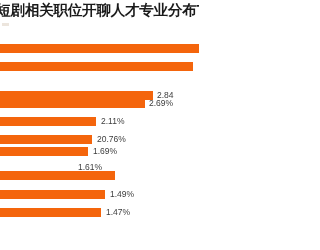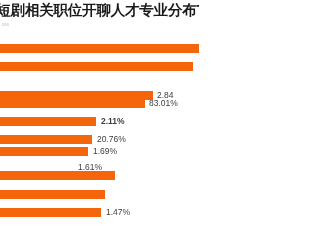--- a/index.html
+++ b/index.html
@@ -107,27 +107,27 @@
       <div class="bar-row" style="top: 47px;">
         <div class="bar-track">
           <div class="bar-fill" style="width: 153px; background: rgb(244, 101, 12);"></div>
         </div>
         <div class="bar-value" style="left: 157px;">2.84</div>
       </div>
       <div class="bar-row" style="top: 54.6px;">
         <div class="bar-track">
           <div class="bar-fill" style="width: 145px; background: rgb(244, 101, 12);"></div>
         </div>
-        <div class="bar-value" style="left: 149px;">83.01%</div>
+        <div class="bar-value" style="left: 149px;">2.69%</div>
       </div>
       <div class="bar-row" style="top: 72.8px;">
         <div class="bar-track">
           <div class="bar-fill" style="width: 96px; background: rgb(244, 101, 12);"></div>
         </div>
-        <div class="bar-value" style="left: 101px; font-weight: bold;">2.11%</div>
+        <div class="bar-value" style="left: 101px;">2.11%</div>
       </div>
       <div class="bar-row" style="top: 91px;">
         <div class="bar-track">
           <div class="bar-fill" style="width: 92px; background: rgb(244, 101, 12);"></div>
         </div>
         <div class="bar-value" style="left: 97px;">20.76%</div>
       </div>
       <div class="bar-row" style="top: 103px;">
         <div class="bar-track">
           <div class="bar-fill" style="width: 88px; background: rgb(244, 101, 12);"></div>
@@ -137,20 +137,21 @@
       <div class="bar-row" style="top: 127.4px; padding-left: 48px;">
         <div class="bar-track">
           <div class="bar-fill" style="width: 115px; background: rgb(244, 101, 12);"></div>
         </div>
         <div class="bar-value above" style="left: 78px;">1.61%</div>
       </div>
       <div class="bar-row" style="top: 145.6px;">
         <div class="bar-track">
           <div class="bar-fill" style="width: 105px; background: rgb(244, 101, 12);"></div>
         </div>
+        <div class="bar-value" style="left: 110px;">1.49%</div>
       </div>
       <div class="bar-row" style="top: 163.8px; padding-left: 24px;">
         <div class="bar-track">
           <div class="bar-fill" style="width: 101px; background: rgb(244, 101, 12);"></div>
         </div>
         <div class="bar-value" style="left: 106px;">1.47%</div>
       </div>
     </div>
 
 </div>

